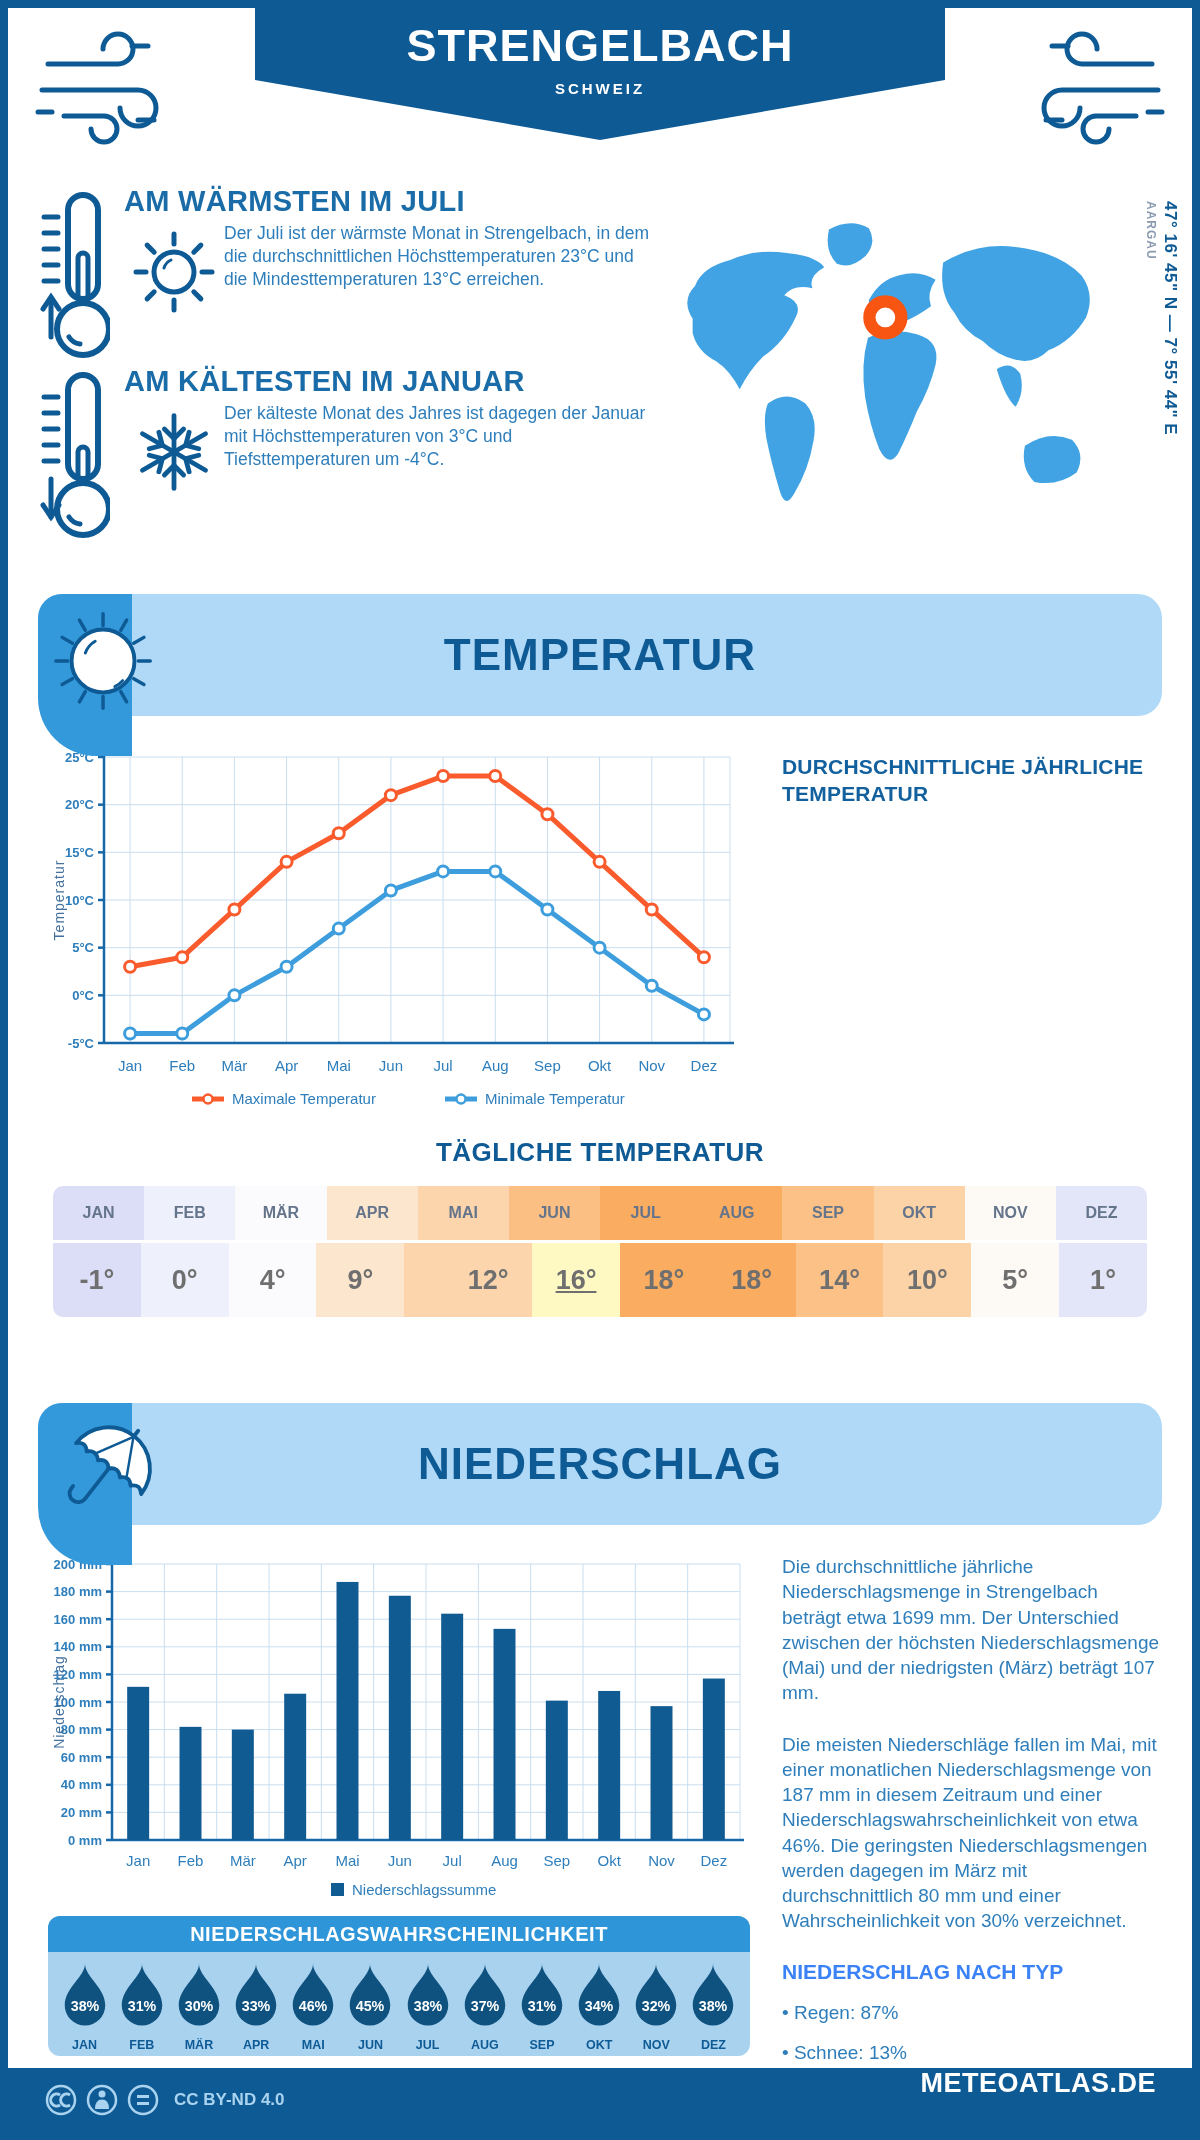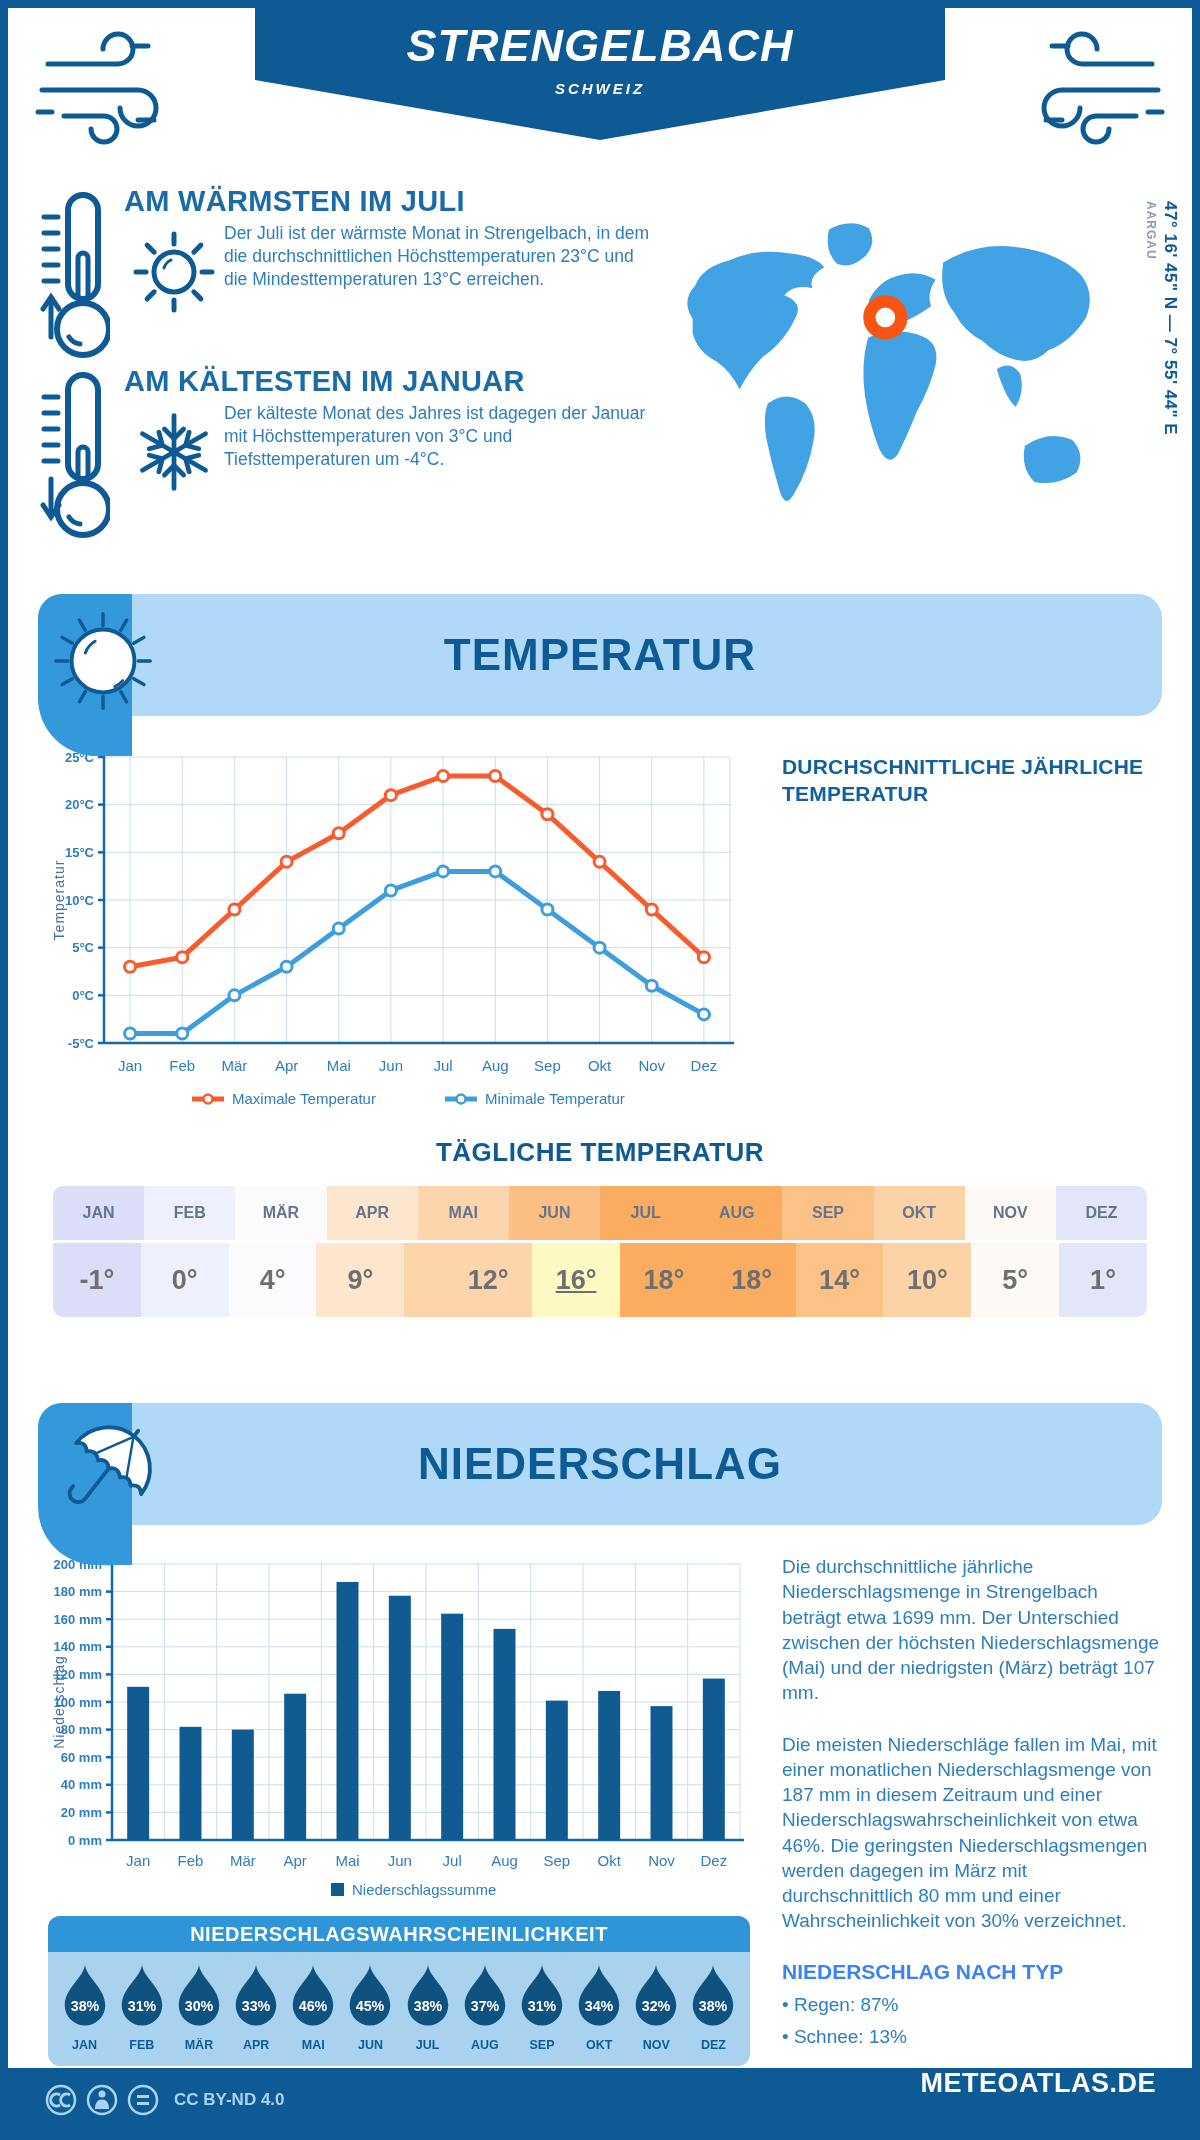--- a/index.html
+++ b/index.html
@@ -4,21 +4,21 @@
 <style>
   html,body{margin:0;padding:0;}
   body{
     width:1200px;height:2140px;box-sizing:border-box;position:relative;
     border:8px solid #0E5A95;background:#fff;overflow:hidden;
     font-family:"Liberation Sans","DejaVu Sans",sans-serif;
   }
   
   .header{position:relative;height:175px;}
   .banner-shape{position:absolute;left:247px;top:0;width:690px;height:132px;background:#0E5A95;
-    clip-path:polygon(0 0,100% 0,100% 72px,50% 100%,0 72px);font-style:italic;}
+    clip-path:polygon(0 0,100% 0,100% 72px,50% 100%,0 72px);}
   .banner-title{text-align:center;color:#fff;font-weight:bold;font-size:45px;letter-spacing:1px;margin-top:12px;}
   .banner-sub{text-align:center;color:#fff;font-size:15px;letter-spacing:3px;margin-top:8px;font-weight:bold;}
   .wind{position:absolute;top:20px;}
   .wind.left{left:26px;}
   .wind.right{right:26px;transform:scaleX(-1);}
   
   .highlights{position:relative;height:385px;}
   .hl{position:absolute;left:30px;width:615px;}
   .hl.warm{top:2px;}
   .hl.cold{top:182px;}
@@ -58,26 +58,26 @@
   .d-row{display:flex;}
   .d-row + .d-row{margin-top:3px;}
   .d-cell{flex:1;text-align:center;}
   .d-head .d-cell{height:54px;line-height:54px;font-size:16px;font-weight:bold;color:#64748B;}
   .d-val .d-cell{height:74px;line-height:74px;font-size:27px;font-weight:bold;color:#6F6F6F;}
   
   .precip-row{display:flex;margin:26px 30px 0 40px;}
   .precip-left{width:710px;}
   .drops-card{margin-top:10px;width:702px;border-radius:12px;overflow:hidden;background:#A9D2EF;}
   .drops-head{height:36px;line-height:36px;background:#2E96D8;color:#fff;text-align:center;font-weight:bold;font-size:20px;letter-spacing:.5px;}
-  .drops{display:flex;padding:10px 8px 14px;}
+  .drops{display:flex;padding:10px 8px 4px;}
   .drop{flex:1;text-align:center;}
   .drop-label{font-size:12.5px;font-weight:bold;color:#0E5A95;margin-top:2px;}
   .p{font-size:19px;color:#2E7EBB;line-height:1.33;margin:0 0 26px 0;}
   .typ-head{font-size:21px;font-weight:bold;color:#3b82f6;margin-top:6px;}
-  .typ-item{font-size:19px;color:#2E7EBB;margin-top:10px;}
+  .typ-item{font-size:19px;color:#2E7EBB;margin-top:18px;}
   
   .footer{position:absolute;left:0;right:0;bottom:0;height:64px;background:#0E5A95;display:flex;justify-content:space-between;padding:0 36px;}
   .cc{display:flex;align-items:center;gap:12px;color:#A9D3EF;font-weight:bold;font-size:17px;}
   .brand{color:#fff;font-weight:bold;font-size:27px;letter-spacing:.5px;}
 </style>
 </head>
 <body>
 
 <div class="header">
   <svg class="wind left" width="160" height="120" viewBox="0 0 160 120">

